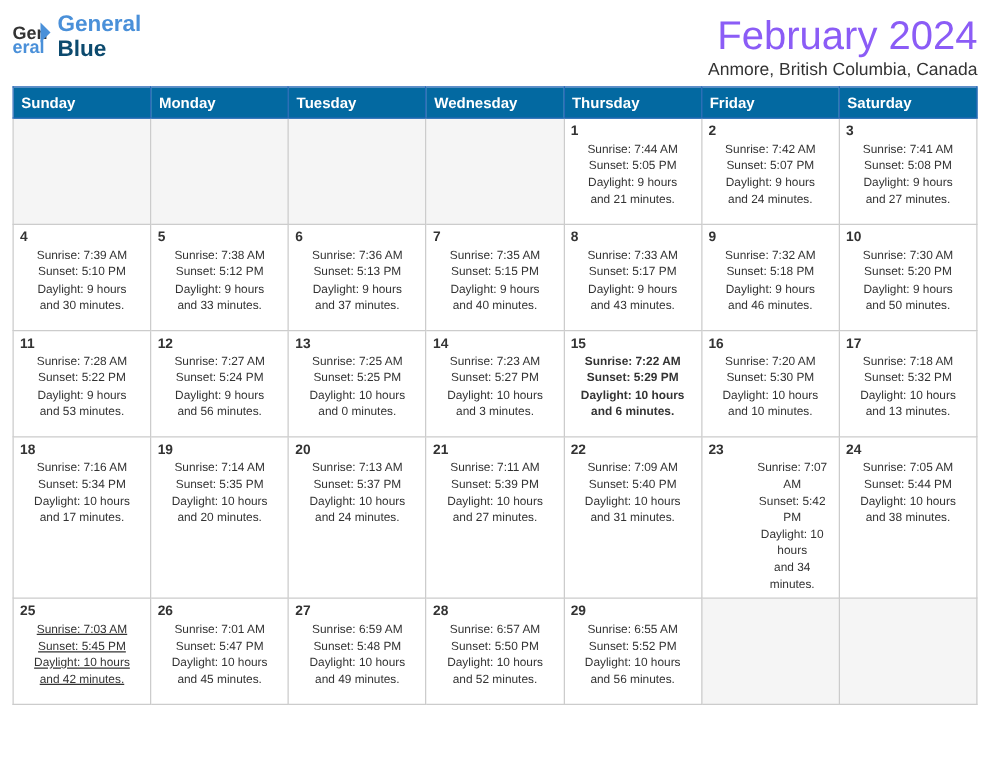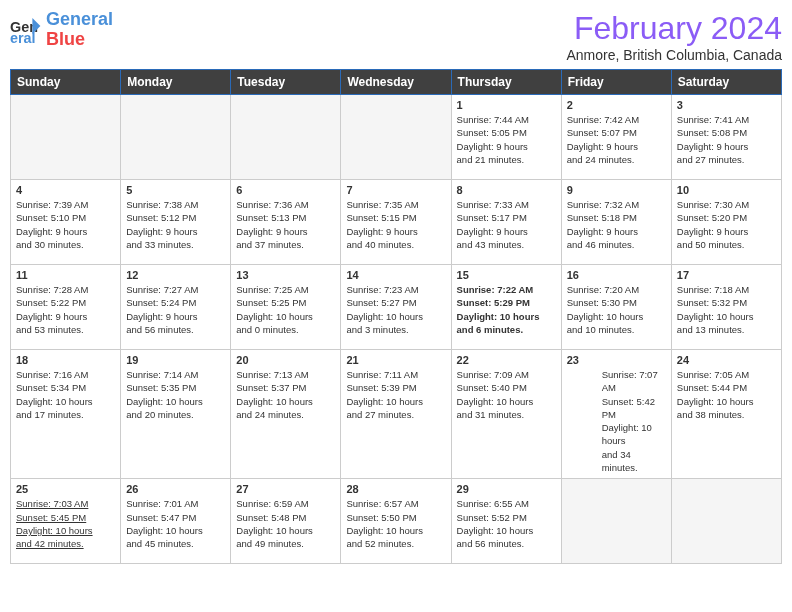--- a/index.html
+++ b/index.html
@@ -45,21 +45,21 @@
     .location-title {
       font-size: 14px;
       color: #333;
     }
     .calendar {
       width: 100%;
       border-collapse: collapse;
       border: 1px solid #ccc;
     }
     .calendar th {
-      background-color: #404040;
+      background-color: #0369a1;
       color: #fff;
       text-align: left;
       padding: 5px 6px;
       font-size: 12px;
       border: 1px solid #2a6ab8;
     }
     .calendar td {
       vertical-align: top;
       border: 1px solid #ccc;
       padding: 4px 5px;
@@ -74,38 +74,39 @@
     }
     .day-num {
       font-size: 11px;
       font-weight: bold;
       margin-bottom: 2px;
     }
     .day-detail {
       font-size: 9.5px;
       line-height: 1.4;
       color: #333;
+      text-align: center;
     }
     tr.week-row td {
       height: 85px;
     }
   </style>
 </head>
 <body>
 
 <div class="header-area">
   <div class="logo">
     <svg class="logo-icon" viewBox="0 0 40 40">
       <text x="0" y="22" font-size="18" font-weight="bold" fill="#333">Gen</text>
       <text x="0" y="36" font-size="18" font-weight="bold" fill="#4a90d9">eral</text>
       <polygon points="28,5 38,15 28,25" fill="#4a90d9"></polygon>
     </svg>
     <div>
       <div class="logo-text">
-        <span>General</span><br><span style="color:#ef4444">Blue</span>
+        <span>General</span><br><span style="color:#0c4a6e">Blue</span>
       </div>
     </div>
   </div>
   <div class="title-area">
     <div class="month-title">February 2024</div>
     <div class="location-title">Anmore, British Columbia, Canada</div>
   </div>
 </div>
 
 <table class="calendar">

